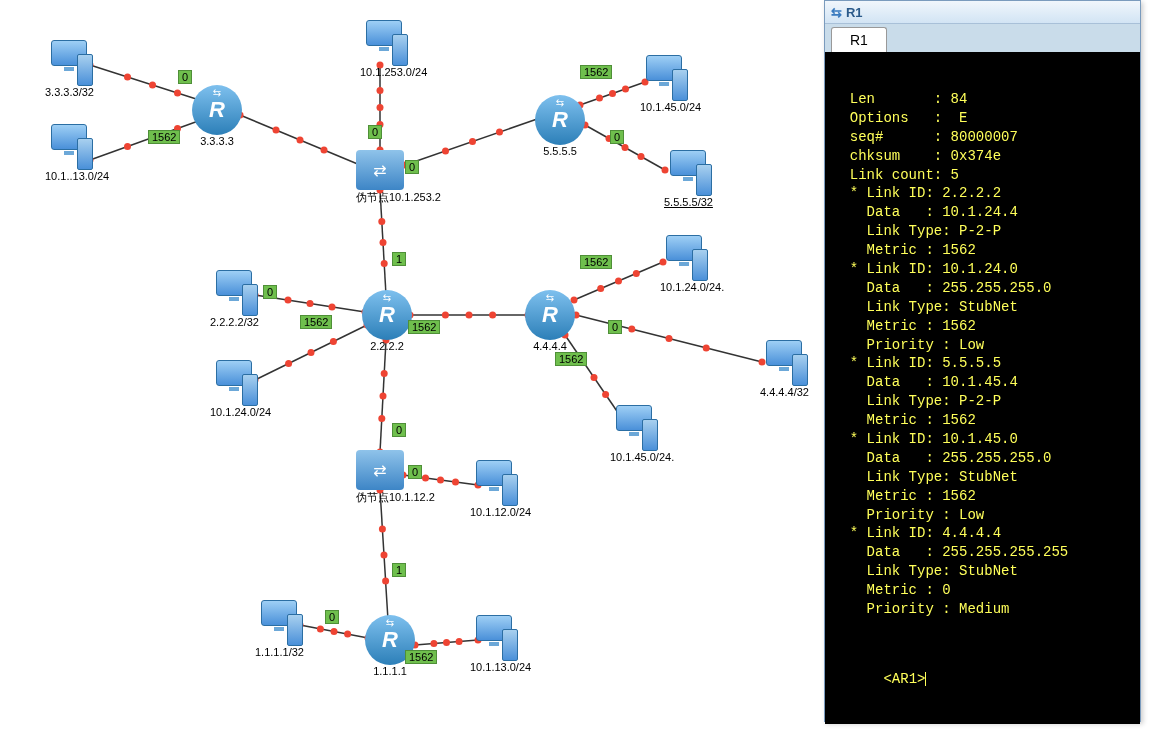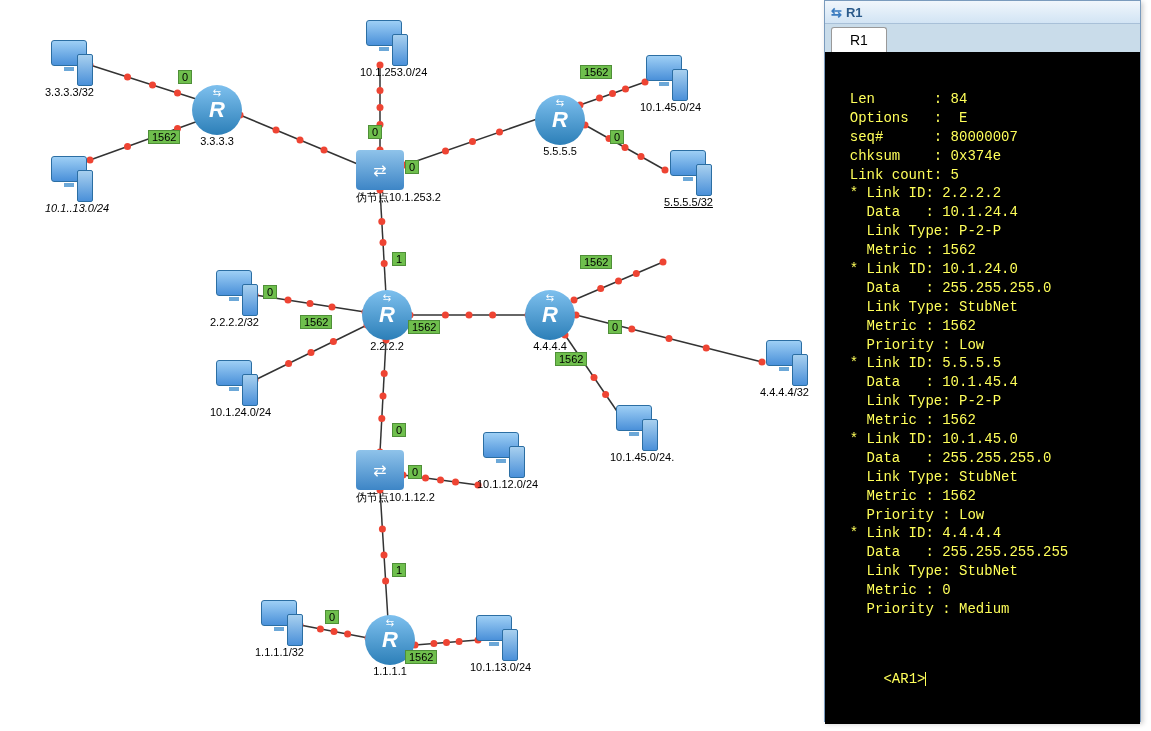--- a/index.html
+++ b/index.html
@@ -319,21 +319,21 @@
         <div class="switch">⇄</div>
         <div class="node-label">伪节点10.1.12.2</div>
       </div>
       <div class="node" style="left: 45px; top: 40px;">
         <div class="host">
           <div class="monitor"></div>
           <div class="tower"></div>
         </div>
         <div class="node-label">3.3.3.3/32</div>
       </div>
-      <div class="node" style="left: 45px; top: 156px; font-style: italic;">
+      <div class="node" style="left: 45px; top: 124px;">
         <div class="host">
           <div class="monitor"></div>
           <div class="tower"></div>
         </div>
         <div class="node-label">10.1..13.0/24</div>
       </div>
       <div class="node" style="left: 360px; top: 20px;">
         <div class="host">
           <div class="monitor"></div>
           <div class="tower"></div>
@@ -361,35 +361,42 @@
         </div>
         <div class="node-label">2.2.2.2/32</div>
       </div>
       <div class="node" style="left: 210px; top: 360px; text-align: right;">
         <div class="host">
           <div class="monitor"></div>
           <div class="tower"></div>
         </div>
         <div class="node-label">10.1.24.0/24</div>
       </div>
+      <div class="node" style="left: 660px; top: 235px;">
+        <div class="host">
+          <div class="monitor"></div>
+          <div class="tower"></div>
+        </div>
+        <div class="node-label">10.1.24.0/24.</div>
+      </div>
       <div class="node" style="left: 760px; top: 340px;">
         <div class="host">
           <div class="monitor"></div>
           <div class="tower"></div>
         </div>
         <div class="node-label">4.4.4.4/32</div>
       </div>
       <div class="node" style="left: 610px; top: 405px;">
         <div class="host">
           <div class="monitor"></div>
           <div class="tower"></div>
         </div>
         <div class="node-label">10.1.45.0/24.</div>
       </div>
-      <div class="node" style="left: 470px; top: 432px; margin-left: 7px;">
+      <div class="node" style="left: 470px; top: 460px;">
         <div class="host">
           <div class="monitor"></div>
           <div class="tower"></div>
         </div>
         <div class="node-label">10.1.12.0/24</div>
       </div>
       <div class="node" style="left: 255px; top: 600px;">
         <div class="host">
           <div class="monitor"></div>
           <div class="tower"></div>

